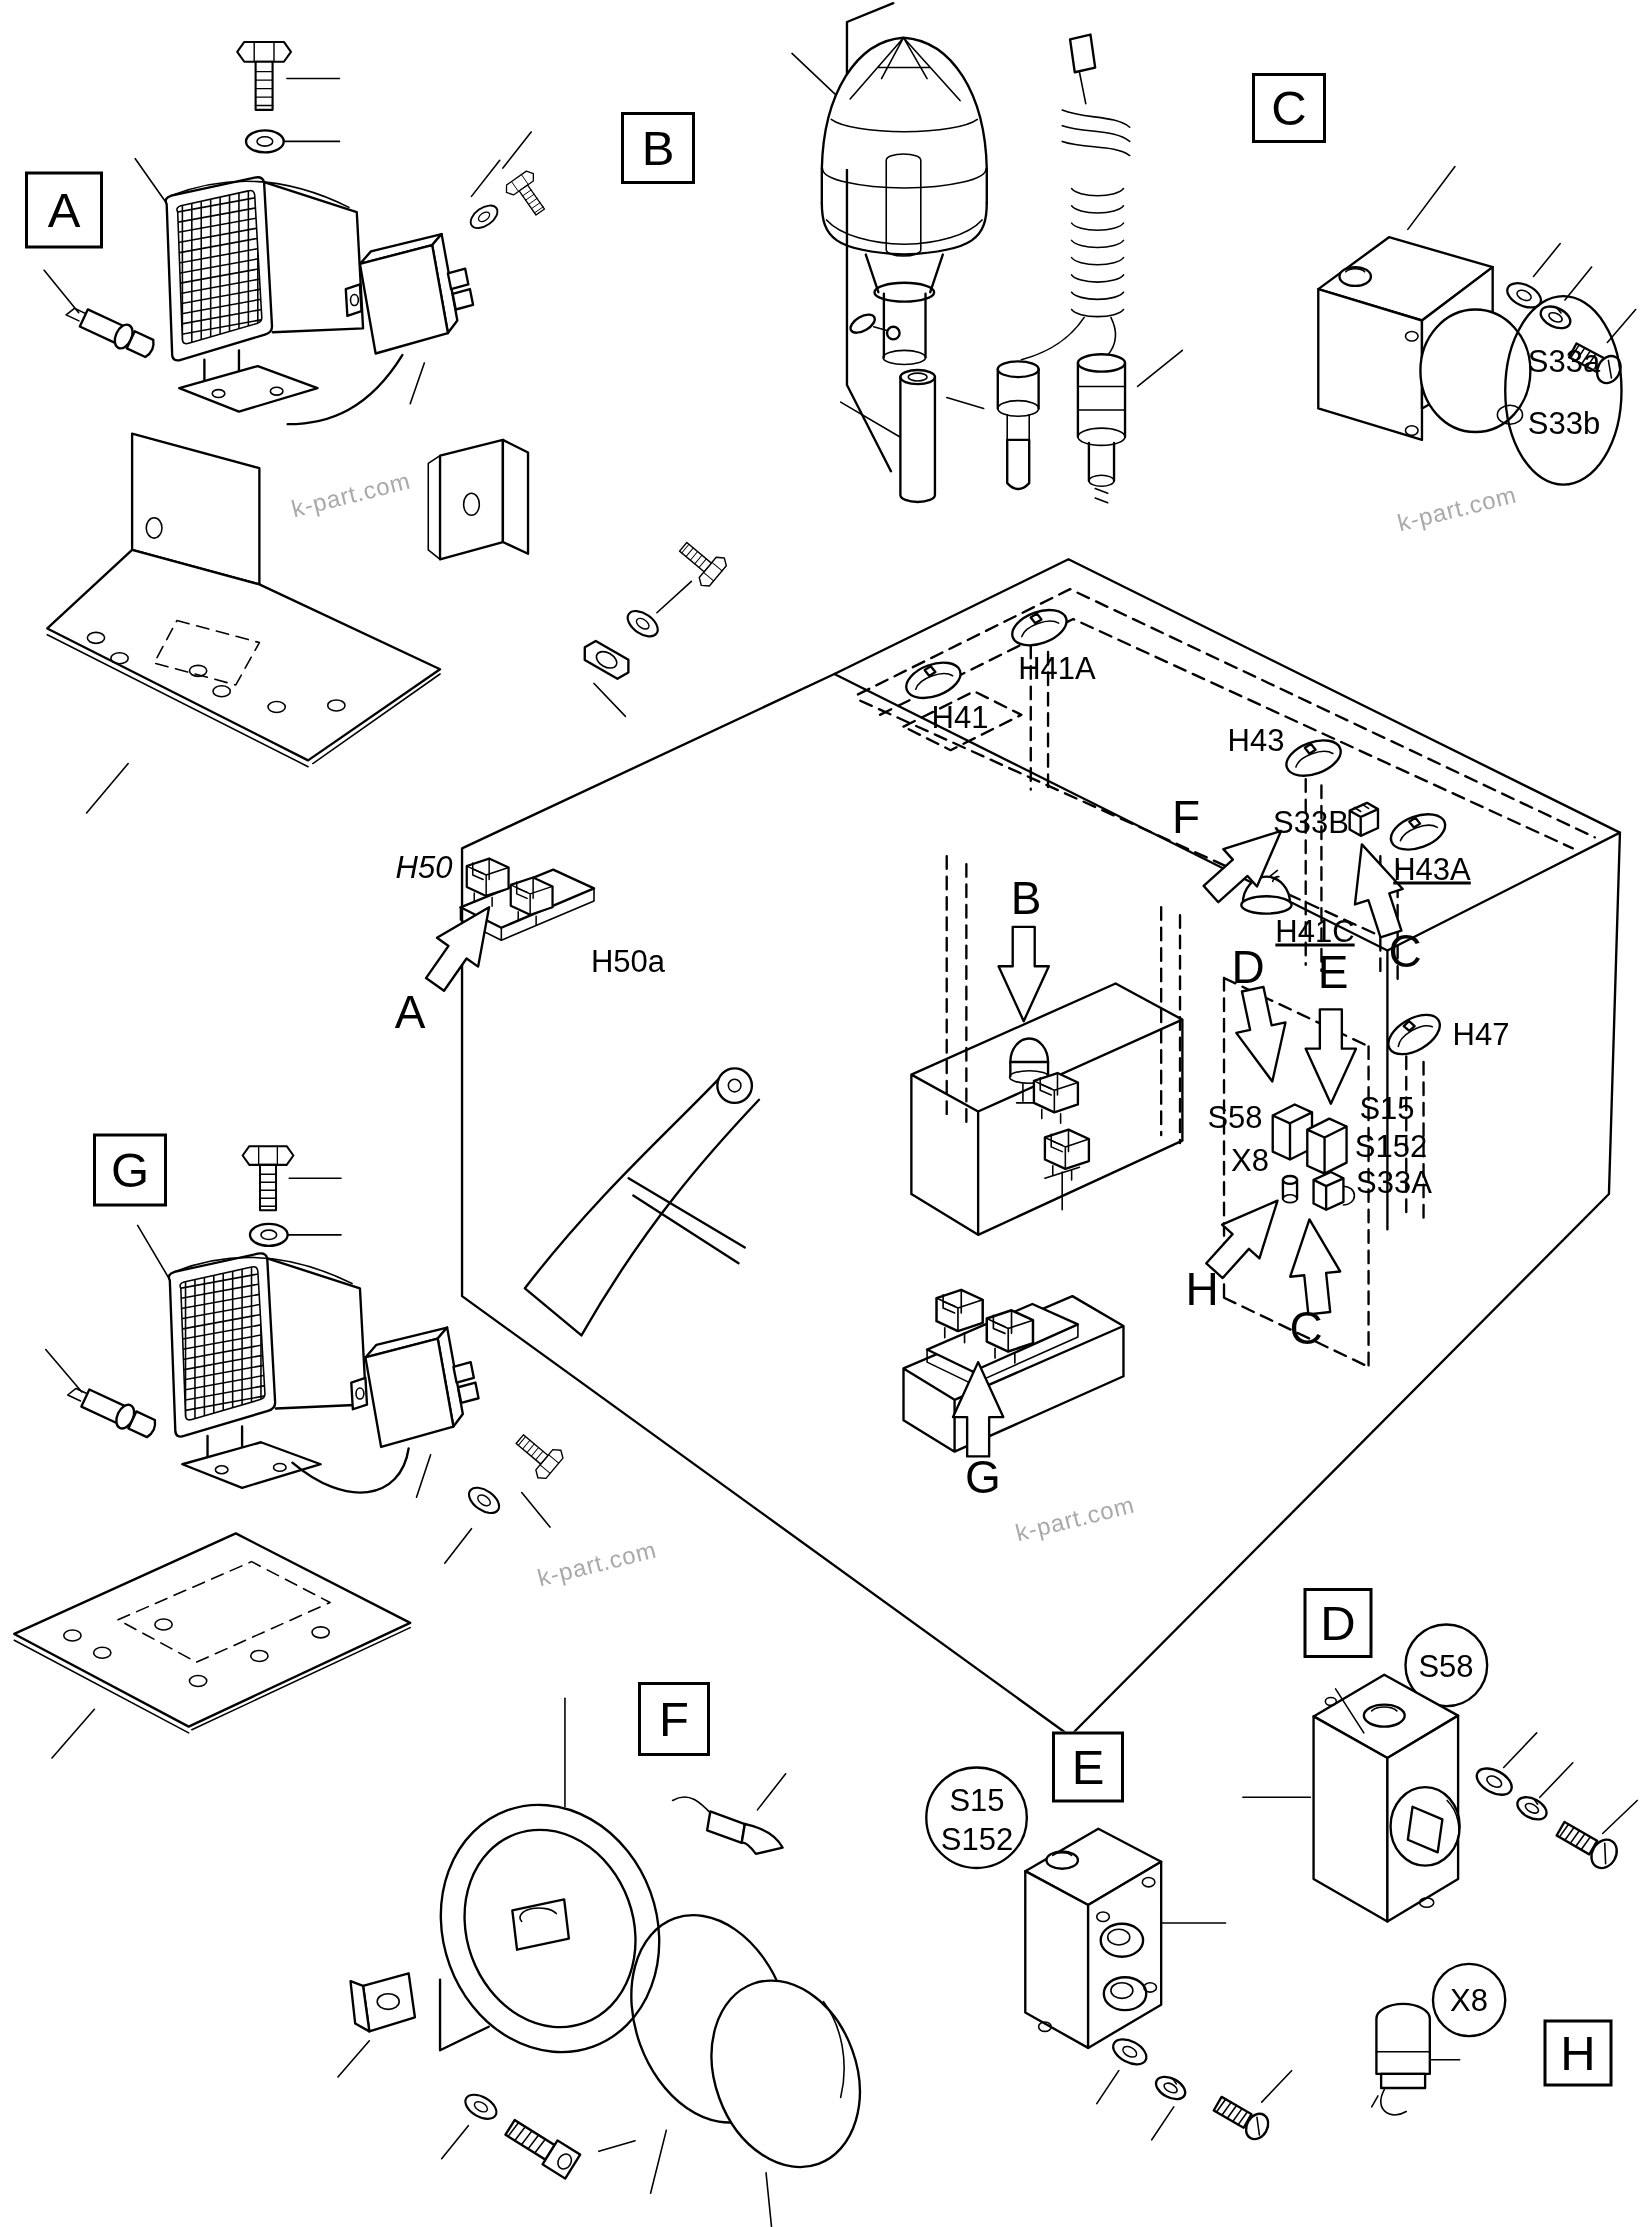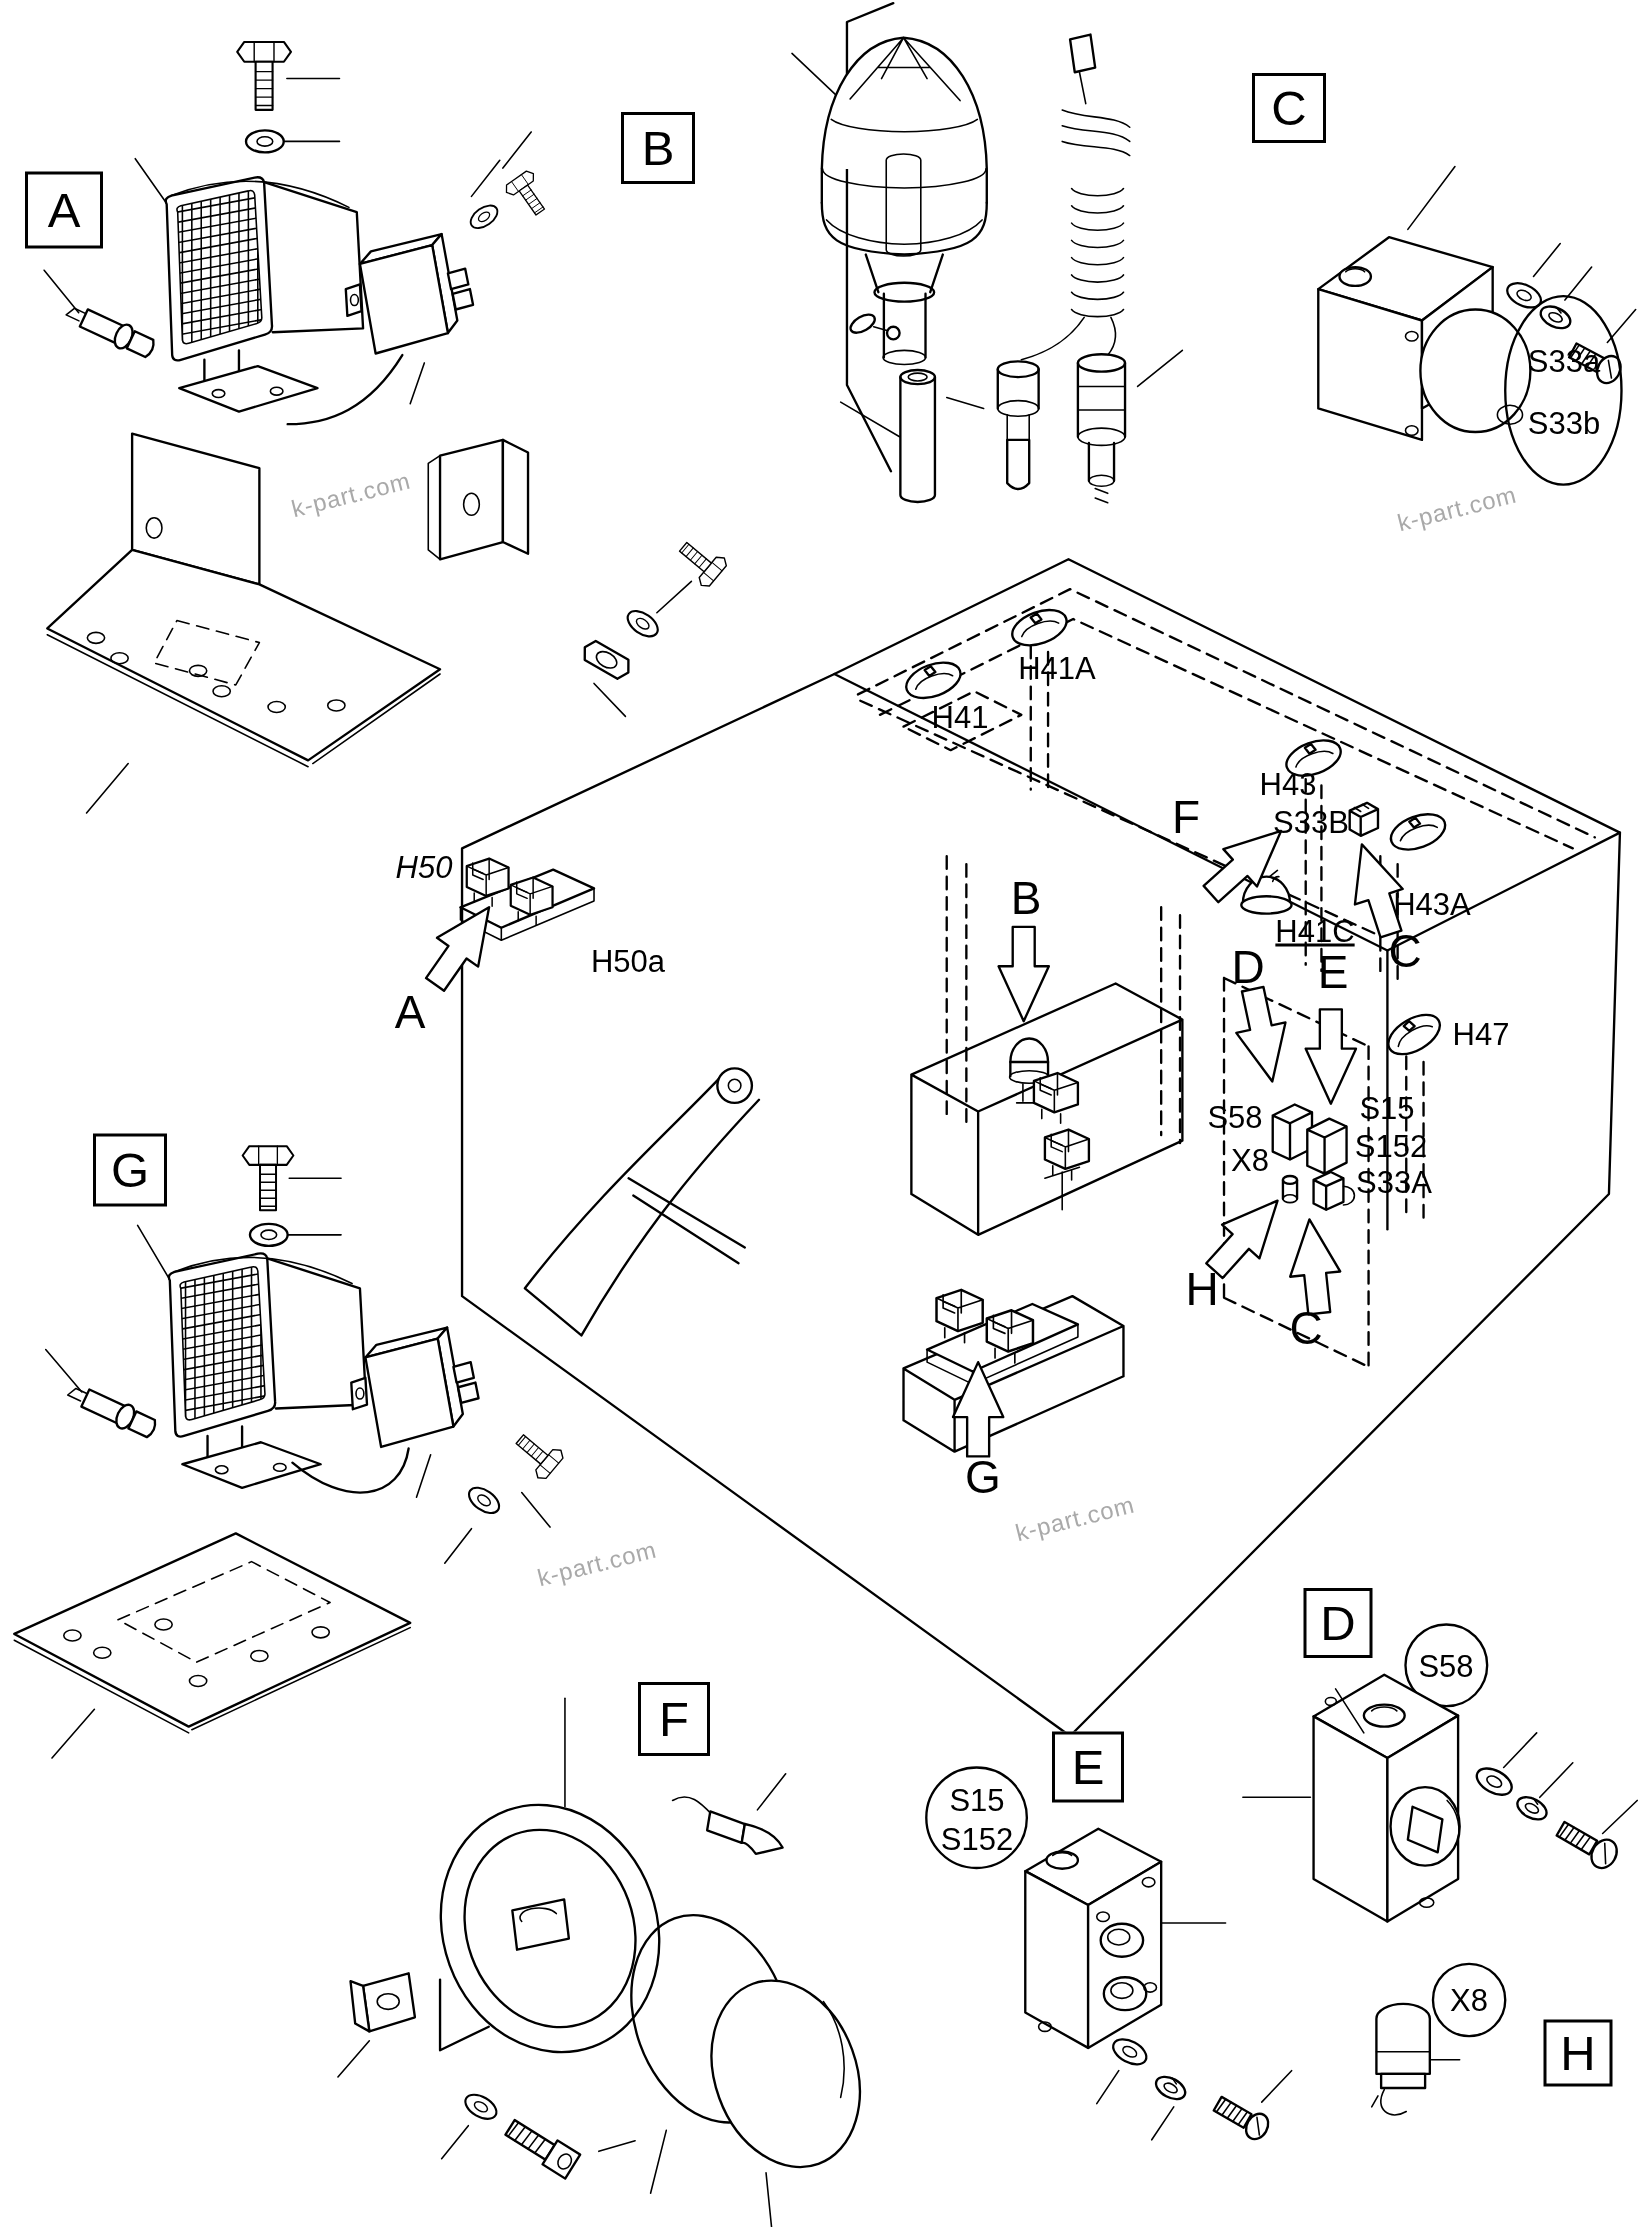--- a/index.html
+++ b/index.html
@@ -491,23 +491,23 @@
 <div class="callout" style="left:1248px;top:967px;">D</div>
 <div class="callout" style="left:1333px;top:972px;">E</div>
 <div class="callout" style="left:1186px;top:817px;">F</div>
 <div class="callout" style="left:983px;top:1477px;">G</div>
 <div class="callout" style="left:1202px;top:1289px;">H</div>
 
 <div class="lbl" style="left:424px;top:867px;font-style:italic;">H50</div>
 <div class="lbl" style="left:600px;top:961px;margin-left:28px;">H50a</div>
 <div class="lbl" style="left:960px;top:717px;">H41</div>
 <div class="lbl" style="left:1057px;top:668px;">H41A</div>
-<div class="lbl" style="left:1256px;top:784px;margin-left:32px;">H43</div>
+<div class="lbl" style="left:1256px;top:740px;">H43</div>
 <div class="lbl" style="left:1311px;top:822px;">S33B</div>
-<div class="lbl" style="left:1432px;top:904px;">H43A</div>
+<div class="lbl" style="left:1432px;top:869px;text-decoration:underline;">H43A</div>
 <div class="lbl" style="left:1315px;top:931px;text-decoration:underline;">H41C</div>
 <div class="lbl" style="left:1481px;top:1034px;">H47</div>
 <div class="lbl" style="left:1235px;top:1117px;">S58</div>
 <div class="lbl" style="left:1387px;top:1108px;">S15</div>
 <div class="lbl" style="left:1391px;top:1146px;">S152</div>
 <div class="lbl" style="left:1250px;top:1160px;">X8</div>
 <div class="lbl" style="left:1394px;top:1182px;">S33A</div>
 
 <div class="badge-line" style="left:1564px;top:361px;">S33a</div>
 <div class="badge-line" style="left:1564px;top:423px;">S33b</div>

